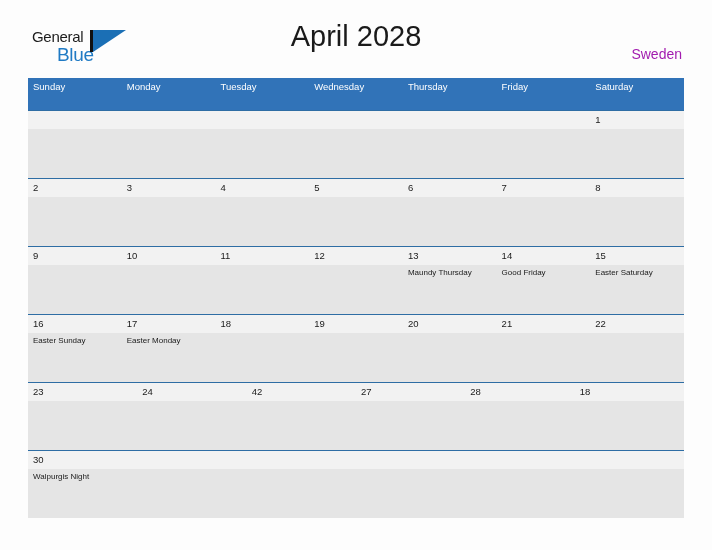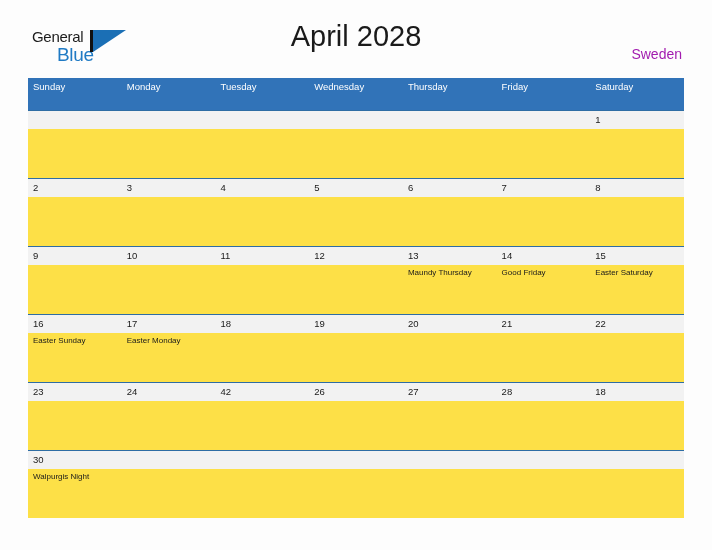--- a/index.html
+++ b/index.html
@@ -139,21 +139,21 @@
     font-size: 9.5px;
     line-height: 18px;
     padding-left: 5px;
     box-sizing: border-box;
     color: #1a1a1a;
   }
 
   .event-band {
     display: flex;
     min-height: 49px;
-    background: #fde047;
+    background: #e5e5e5;
   }
   .event-cell {
     flex: 1 1 0;
     padding-left: 5px;
     padding-top: 2px;
     box-sizing: border-box;
     font-size: 8px;
     line-height: 11px;
     color: #1a1a1a;
     white-space: nowrap;
@@ -274,21 +274,20 @@
       <div class="event-cell"></div>
       <div class="event-cell"></div>
     </div>
   </div>
 
   <div class="week-row">
     <div class="daynum-band">
       <div class="daynum">23</div>
       <div class="daynum">24</div>
       <div class="daynum">42</div>
-      <div class="daynum">26</div>
       <div class="daynum">27</div>
       <div class="daynum">28</div>
       <div class="daynum">18</div>
     </div>
     <div class="event-band">
       <div class="event-cell"></div>
       <div class="event-cell"></div>
       <div class="event-cell"></div>
       <div class="event-cell"></div>
       <div class="event-cell"></div>

